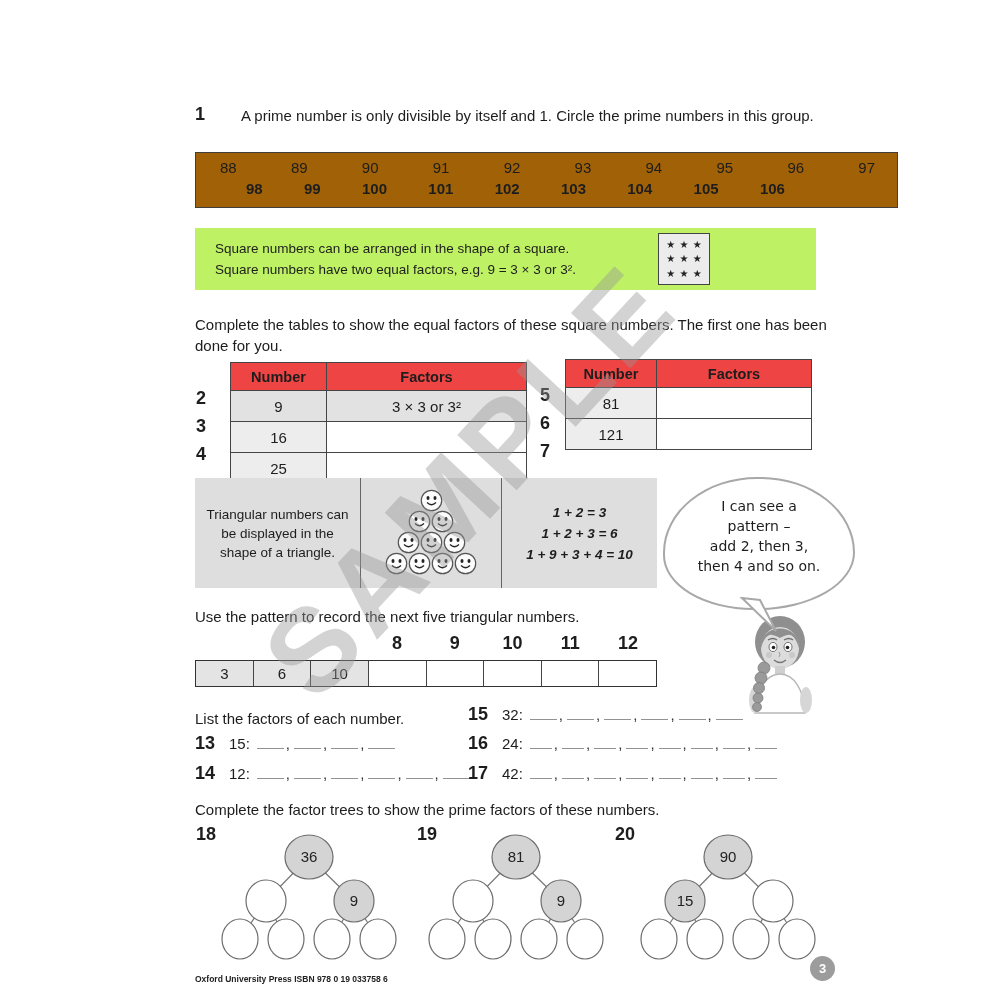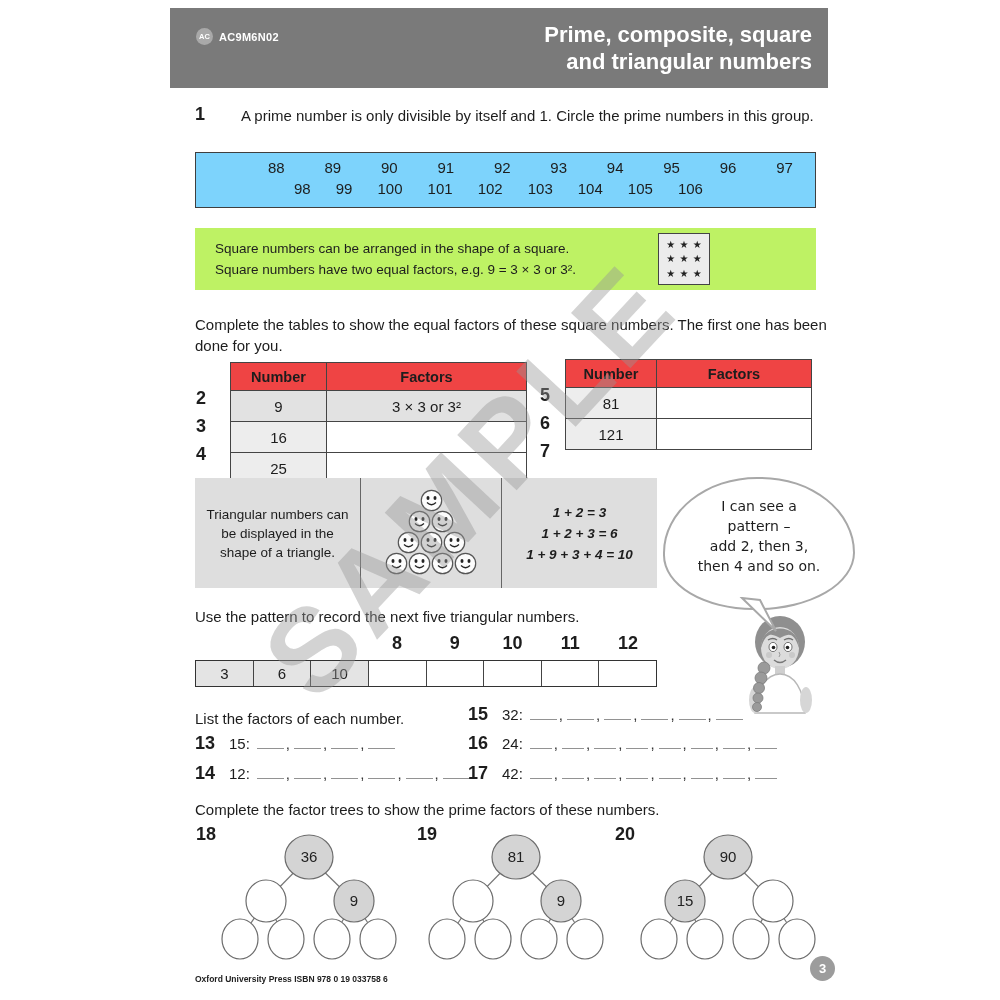--- a/index.html
+++ b/index.html
@@ -14,25 +14,25 @@
                font-size:7.5px;font-weight:bold;display:flex;align-items:center;justify-content:center;}
   .badge .code{color:#fff;font-weight:bold;font-size:11px;margin-left:6px;letter-spacing:.3px;}
   .htitle{position:absolute;right:16px;top:13px;text-align:right;color:#fff;
           font-weight:bold;font-size:22px;line-height:27px;}
 
   
   .qnum{font-weight:bold;font-size:18px;}
   .qtext{font-size:15px;line-height:21px;}
 
   
-  .numgrid{left:195px;top:152px;width:621px;height:56px;background:#7dd3fc;
-           border:1.5px solid #3f3f3f;box-sizing:border-box;font-size:15px;padding-left:48px;}
+  .numgrid{left:195px;top:152px;width:703px;height:56px;background:#a16207;
+           border:1.5px solid #3f3f3f;box-sizing:border-box;font-size:15px;}
   .ngrow{display:flex;justify-content:space-between;}
   .ngrow1{padding:6px 22px 0 24px;}
-  .ngrow2{padding:4px 112px 0 50px;}
+  .ngrow2{padding:4px 112px 0 50px;font-weight:bold;}
 
   
   .sqinfo{left:195px;top:228px;width:621px;height:62px;background:#bef264;}
   .sqinfo .lines{position:absolute;left:20px;top:10px;font-size:13.5px;line-height:21px;}
   .starbox{position:absolute;left:463px;top:5px;width:52px;height:52px;background:#ececec;
            border:1.3px solid #444;box-sizing:border-box;display:grid;
            grid-template-columns:repeat(3,1fr);place-items:center;padding:3px 5px;
            font-size:10px;color:#222;}
 
   
@@ -96,30 +96,20 @@
   .pagenum{left:810px;top:956px;width:25px;height:25px;border-radius:50%;background:#9c9c9c;
            color:#fff;font-weight:bold;font-size:13px;display:flex;align-items:center;justify-content:center;}
 </style>
 </head>
 <body>
 
 <div id="canvas">
 
   <div class="abs watermark">SAMPLE</div>
 
-  <div class="abs header">
-    <div class="badge">
-      <span class="circ">AC</span>
-      <span class="code">AC9M6N02</span>
-    </div>
-    <div class="htitle">
-      <div>Prime, composite, square</div>
-      <div>and triangular numbers</div>
-    </div>
-  </div>
 
   <div class="abs qnum" style="left:195px;top:104px;">1</div>
   <div class="abs qtext" style="left:241px;top:105px;width:600px;">A prime number is only divisible by itself and 1. Circle the prime numbers in this group.</div>
 
   <div class="abs numgrid">
     <div class="ngrow ngrow1">
         <span>88</span>
         <span>89</span>
         <span>90</span>
         <span>91</span>

